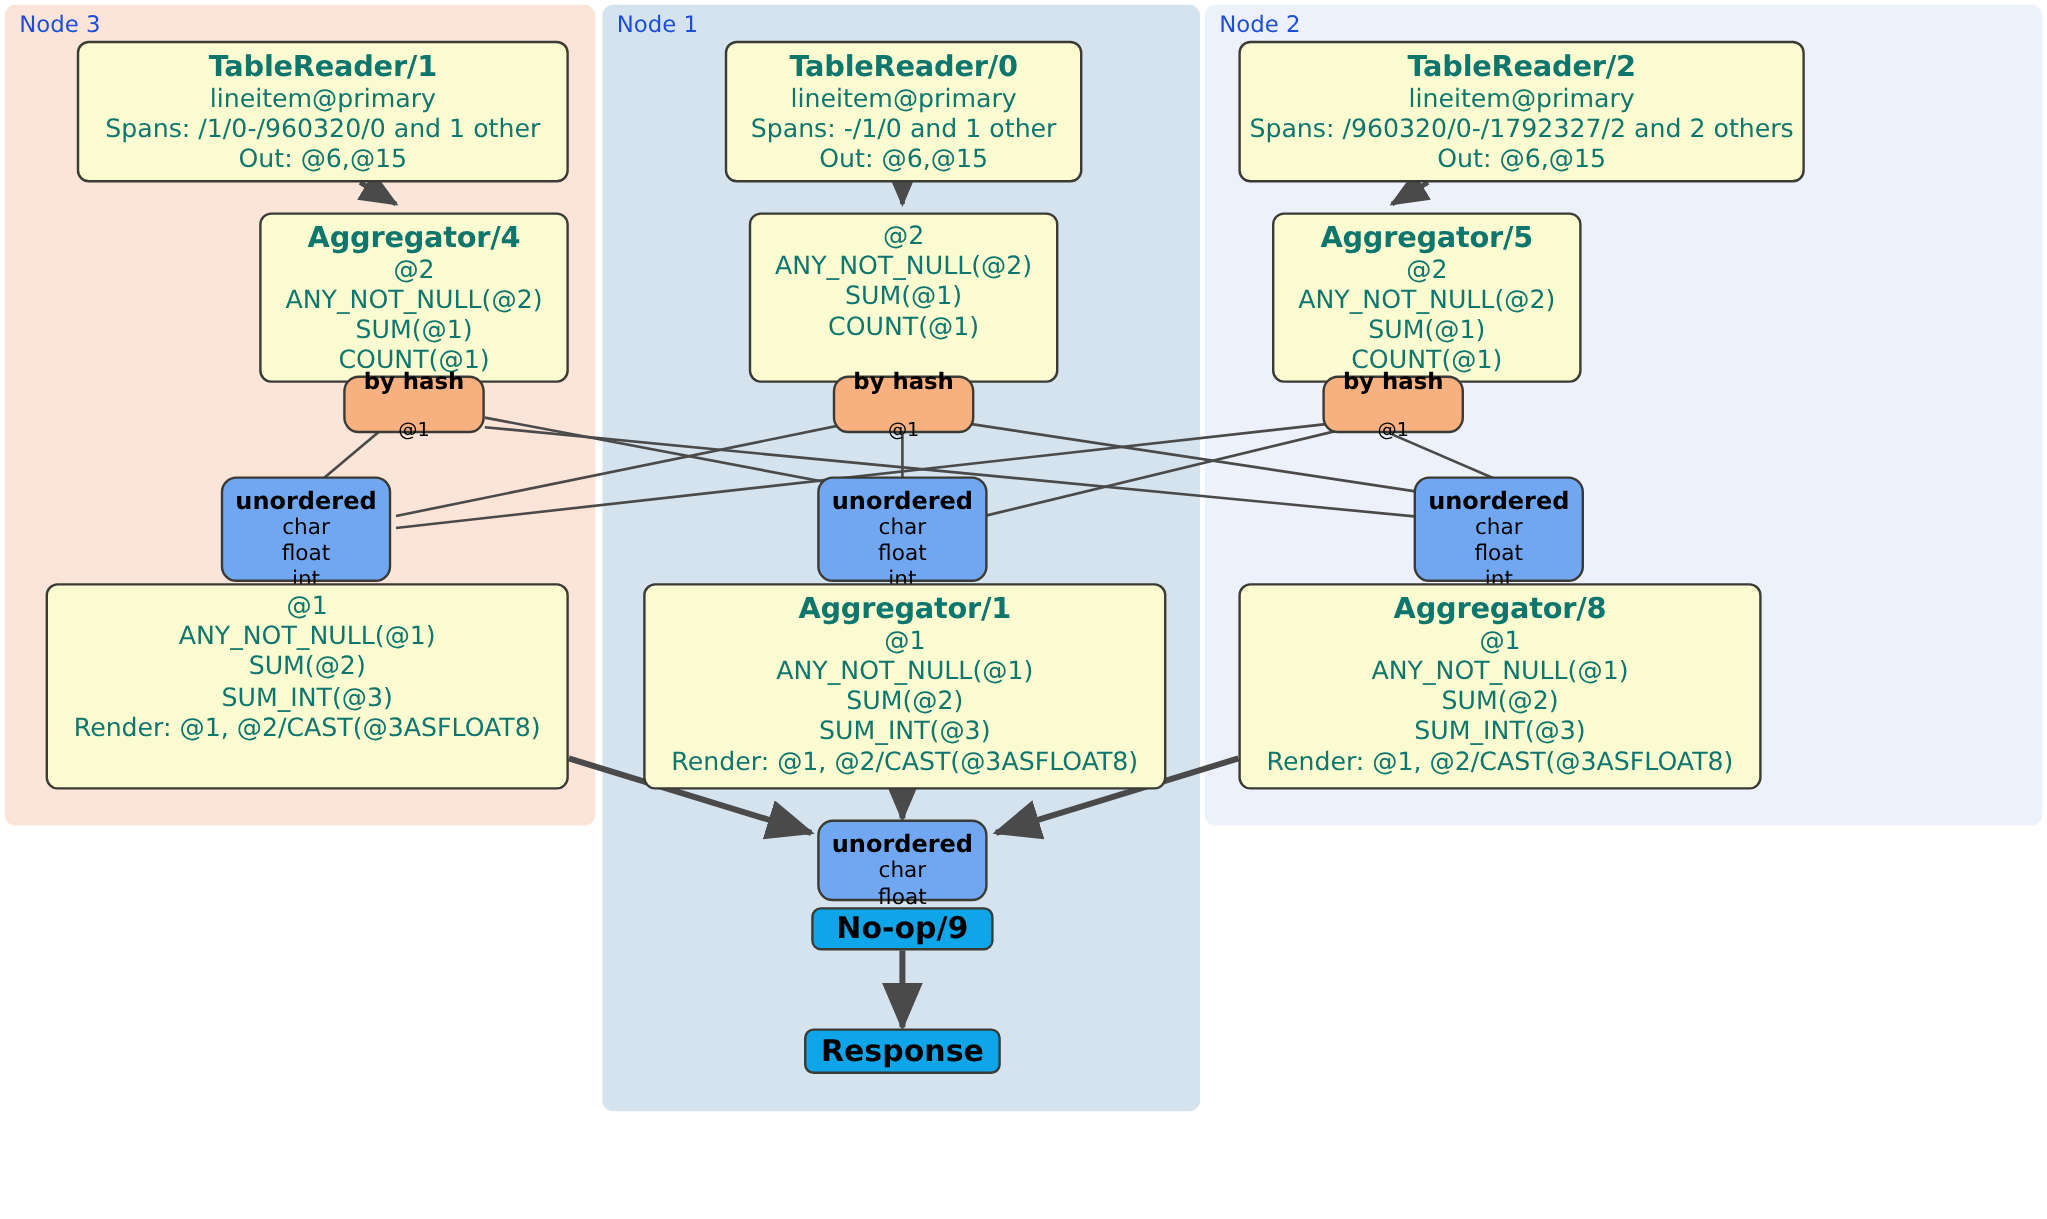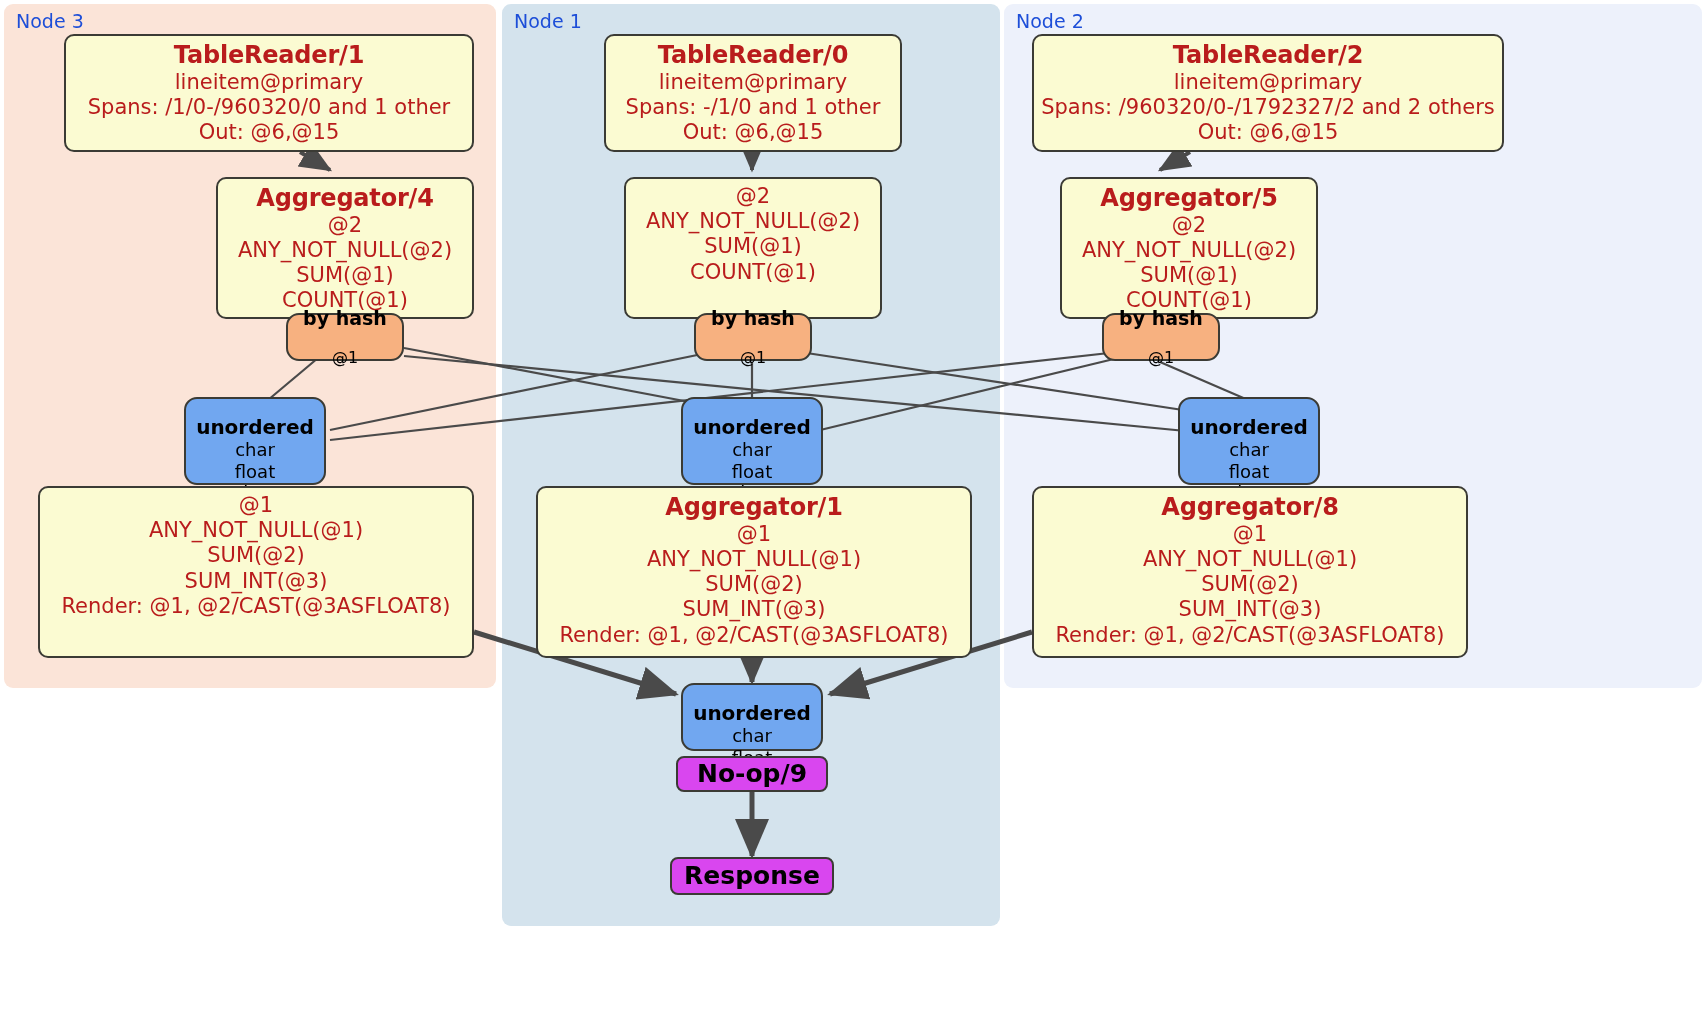--- a/index.html
+++ b/index.html
@@ -48,21 +48,21 @@
     position: absolute;
     box-sizing: border-box;
     text-align: center;
     line-height: 1.2;
   }
 
   .proc {
     background: #fbfbd2;
     border: 2px solid #3b3b35;
     border-radius: 10px;
-    color: #b91c1c;
+    color: #0f766e;
     padding-top: 5px;
   }
   .proc .title {
     font-weight: bold;
     font-size: 24px;
     letter-spacing: -0.2px;
   }
   .proc .line {
     font-size: 21px;
   }
@@ -83,32 +83,32 @@
   }
   .router .line {
     font-size: 16px;
   }
 
   .sync {
     background: #71a7f0;
     border: 2px solid #3b3b35;
     border-radius: 13px;
     color: #000;
-    padding-top: 16px;
+    padding-top: 6px;
   }
   .sync .title {
     font-weight: bold;
     font-size: 20px;
   }
   .sync .line {
     font-size: 18px;
   }
 
   .simple {
-    background: #d946ef;
+    background: #0ea5e9;
     border: 2px solid #3b3b35;
     border-radius: 8px;
     display: flex;
     align-items: center;
     justify-content: center;
   }
   .simple .title {
     font-weight: bold;
     font-size: 25px;
   }

